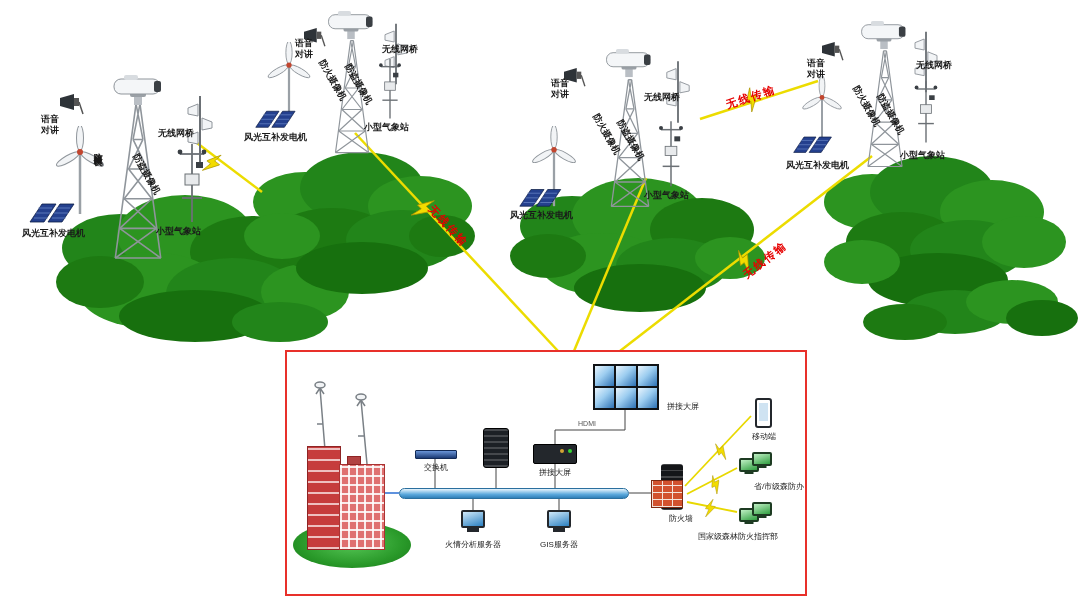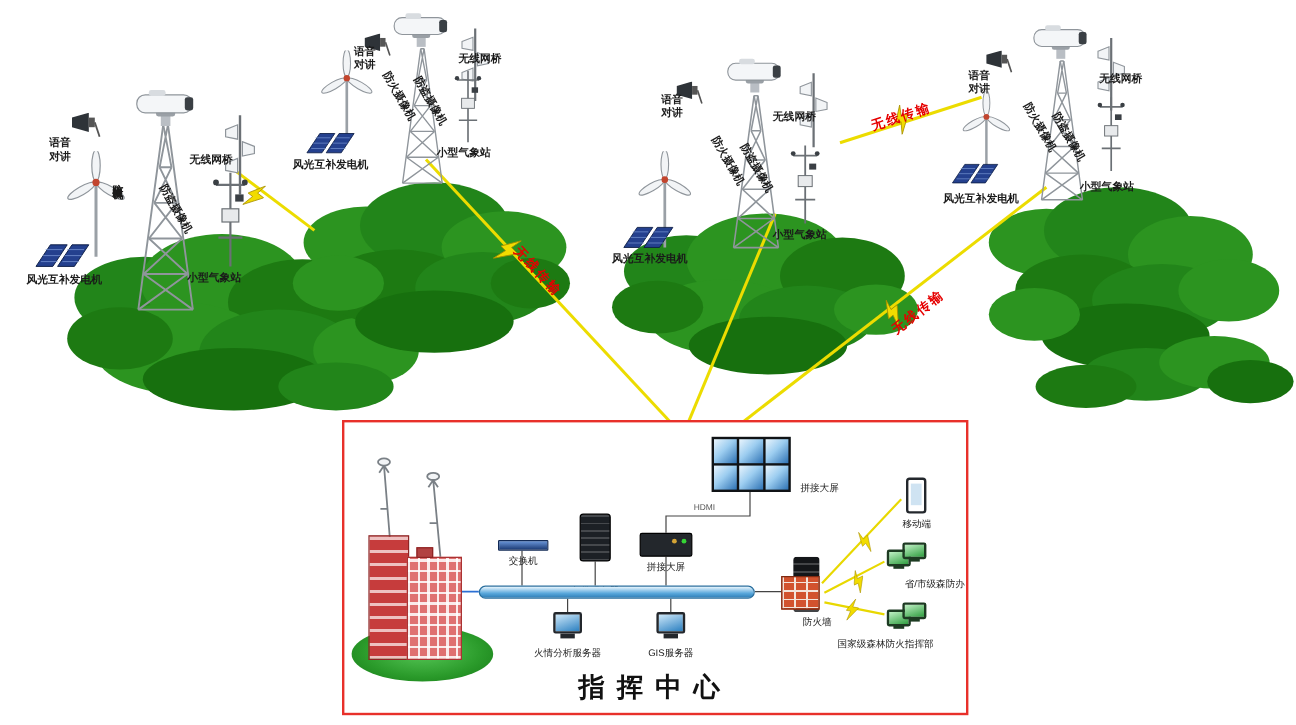--- a/index.html
+++ b/index.html
@@ -349,15 +349,14 @@
       <span class="mini" style="left:13px;top:0"></span>
     </div>
     <div class="cclbl" style="left:448px;top:130px;width:88px">省/市级森防办</div>
 
     <div class="grp" style="left:452px;top:150px">
       <span class="mini" style="left:0;top:6px"></span>
       <span class="mini" style="left:13px;top:0"></span>
     </div>
     <div class="cclbl" style="left:396px;top:180px;width:110px">国家级森林防火指挥部</div>
 
-    <div class="cc-title">指挥中心</div>
   </div>
 </div>
 
 </body></html>

